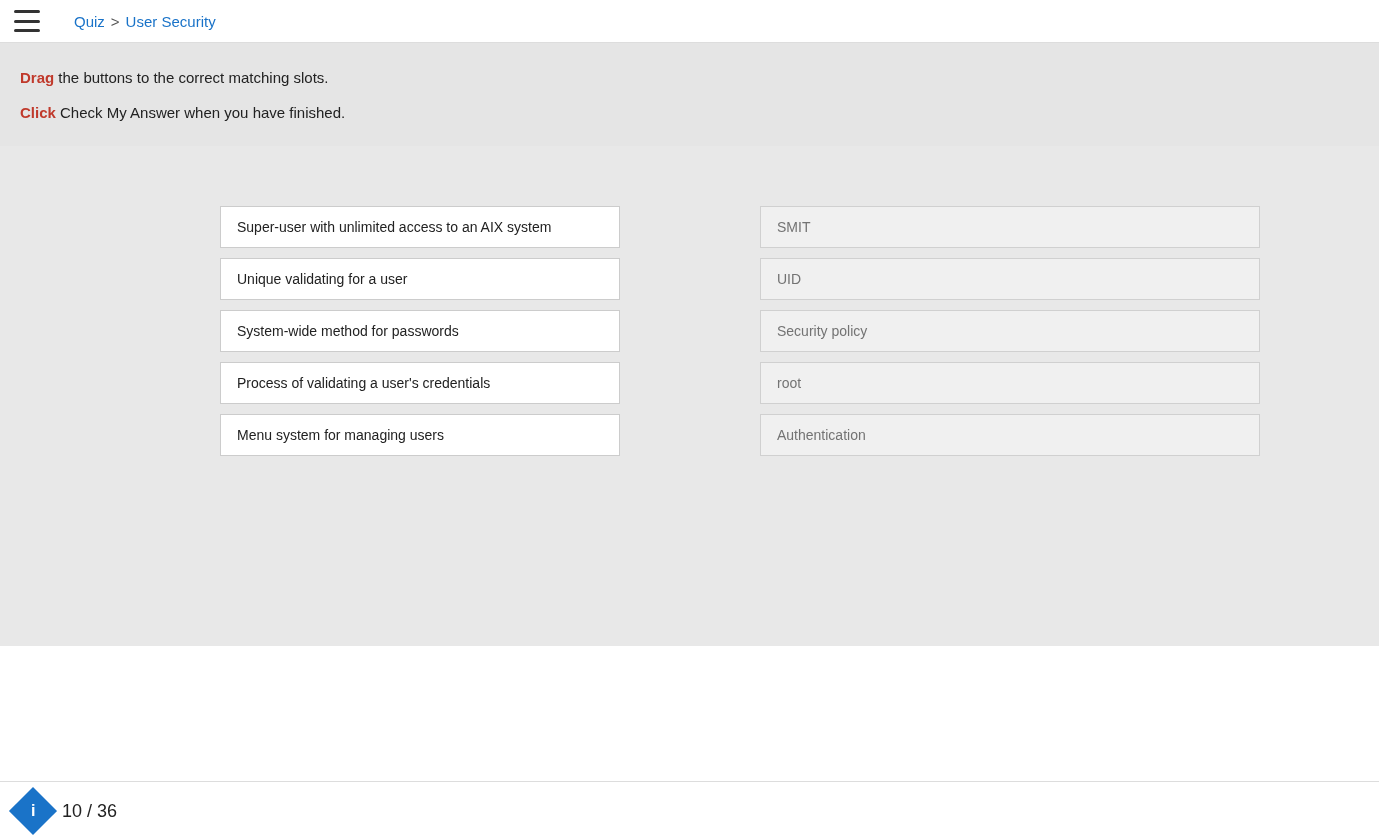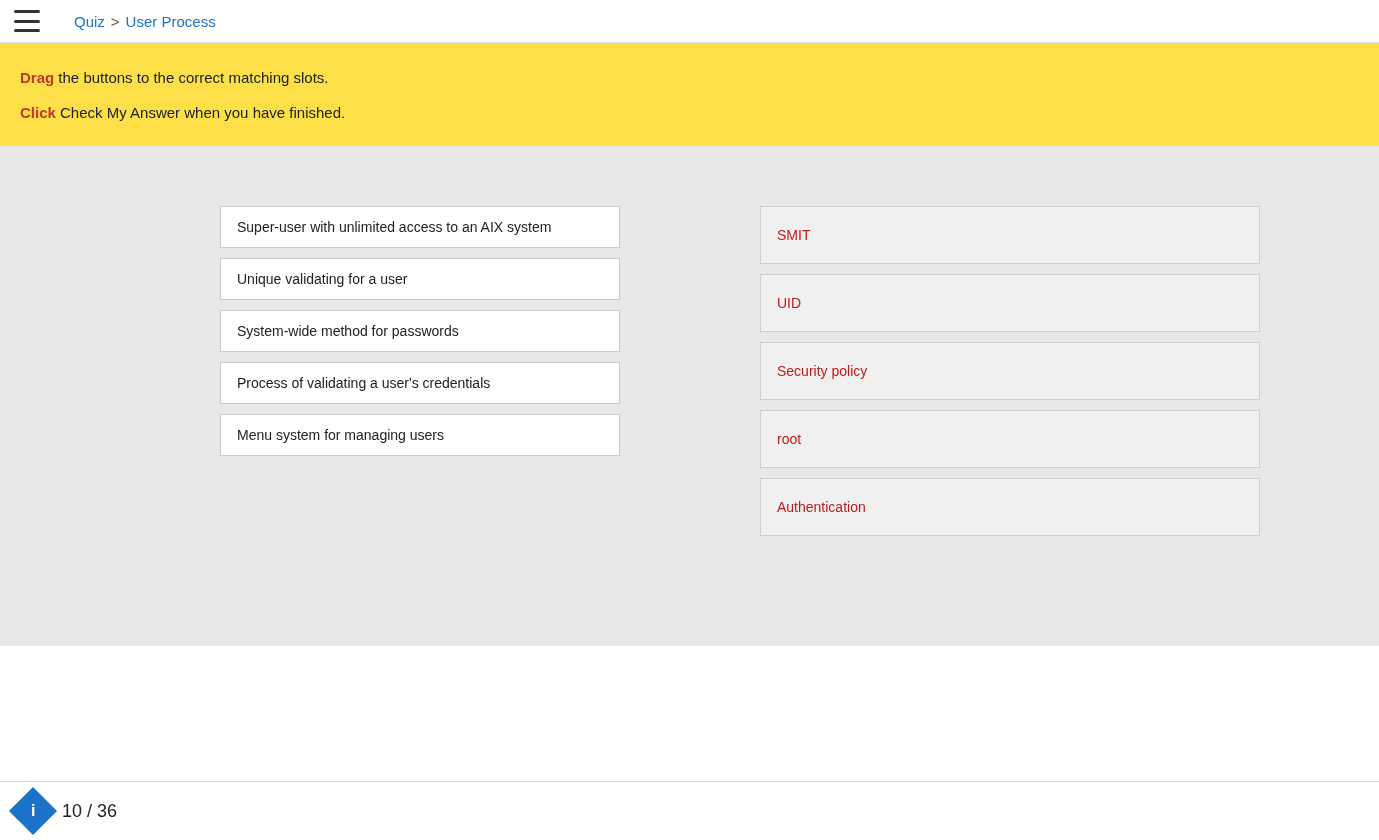--- a/index.html
+++ b/index.html
@@ -25,21 +25,21 @@
     .breadcrumb {
       display: flex; align-items: center; gap: 6px;
       font-size: 15px;
     }
     .breadcrumb a { color: #1a73c8; text-decoration: none; }
     .breadcrumb .sep { color: #555; }
 
     
     .instructions {
       padding: 24px 20px 10px 20px;
-      background: #fde047;
+      background: #e5e5e5;
     }
     .instructions p { margin-bottom: 12px; color: #222; font-size: 15px; line-height: 1.5; }
     .drag-word { color: #c0392b; font-weight: bold; }
     .click-word { color: #c0392b; font-weight: bold; }
     .check-word { font-weight: normal; }
 
     
     .exercise-area {
       background: #e8e8e8;
       min-height: 500px;
@@ -72,23 +72,23 @@
     .drop-column {
       flex: 1;
       padding: 20px 20px 20px 80px;
       display: flex;
       flex-direction: column;
       gap: 10px;
     }
     .drop-slot {
       background: #f0f0f0;
       border: 1px solid #d0d0d0;
-      padding: 20px 16px;
+      padding: 12px 16px;
       font-size: 14px;
-      color: #b91c1c;
+      color: #737373;
       min-width: 460px;
       max-width: 500px;
     }
 
     
     .footer {
       display: flex;
       align-items: center;
       padding: 12px 16px;
       background: #fff;
@@ -122,21 +122,21 @@
 
 <div class="topbar">
   <div class="hamburger-icon">
     <span></span>
       <span></span>
       <span></span>
   </div>
   <nav class="breadcrumb">
     <a href="#">Quiz</a>
     <span class="sep">&gt;</span>
-    <a href="#">User Process</a>
+    <a href="#">User Security</a>
   </nav>
 </div>
 
 <div class="instructions">
   <p>
     <span class="drag-word">Drag</span>
     <span> the buttons to the correct matching slots.</span>
   </p>
   <p>
     <span class="click-word">Click</span>

